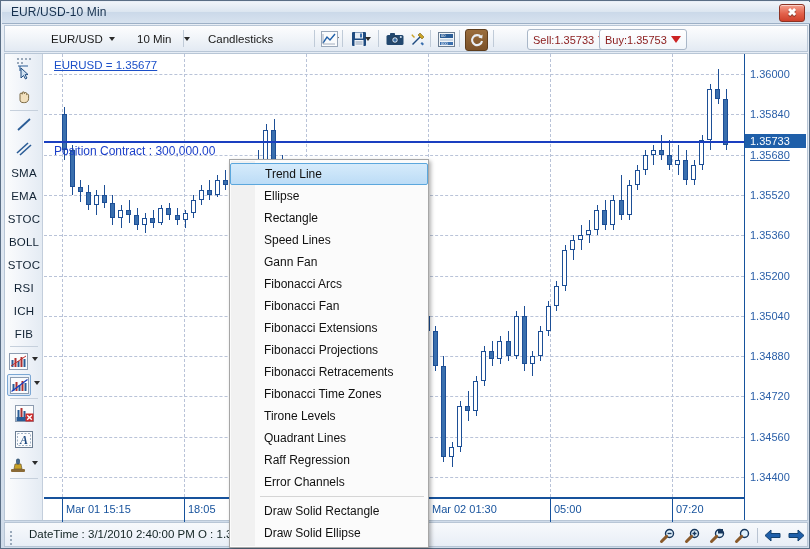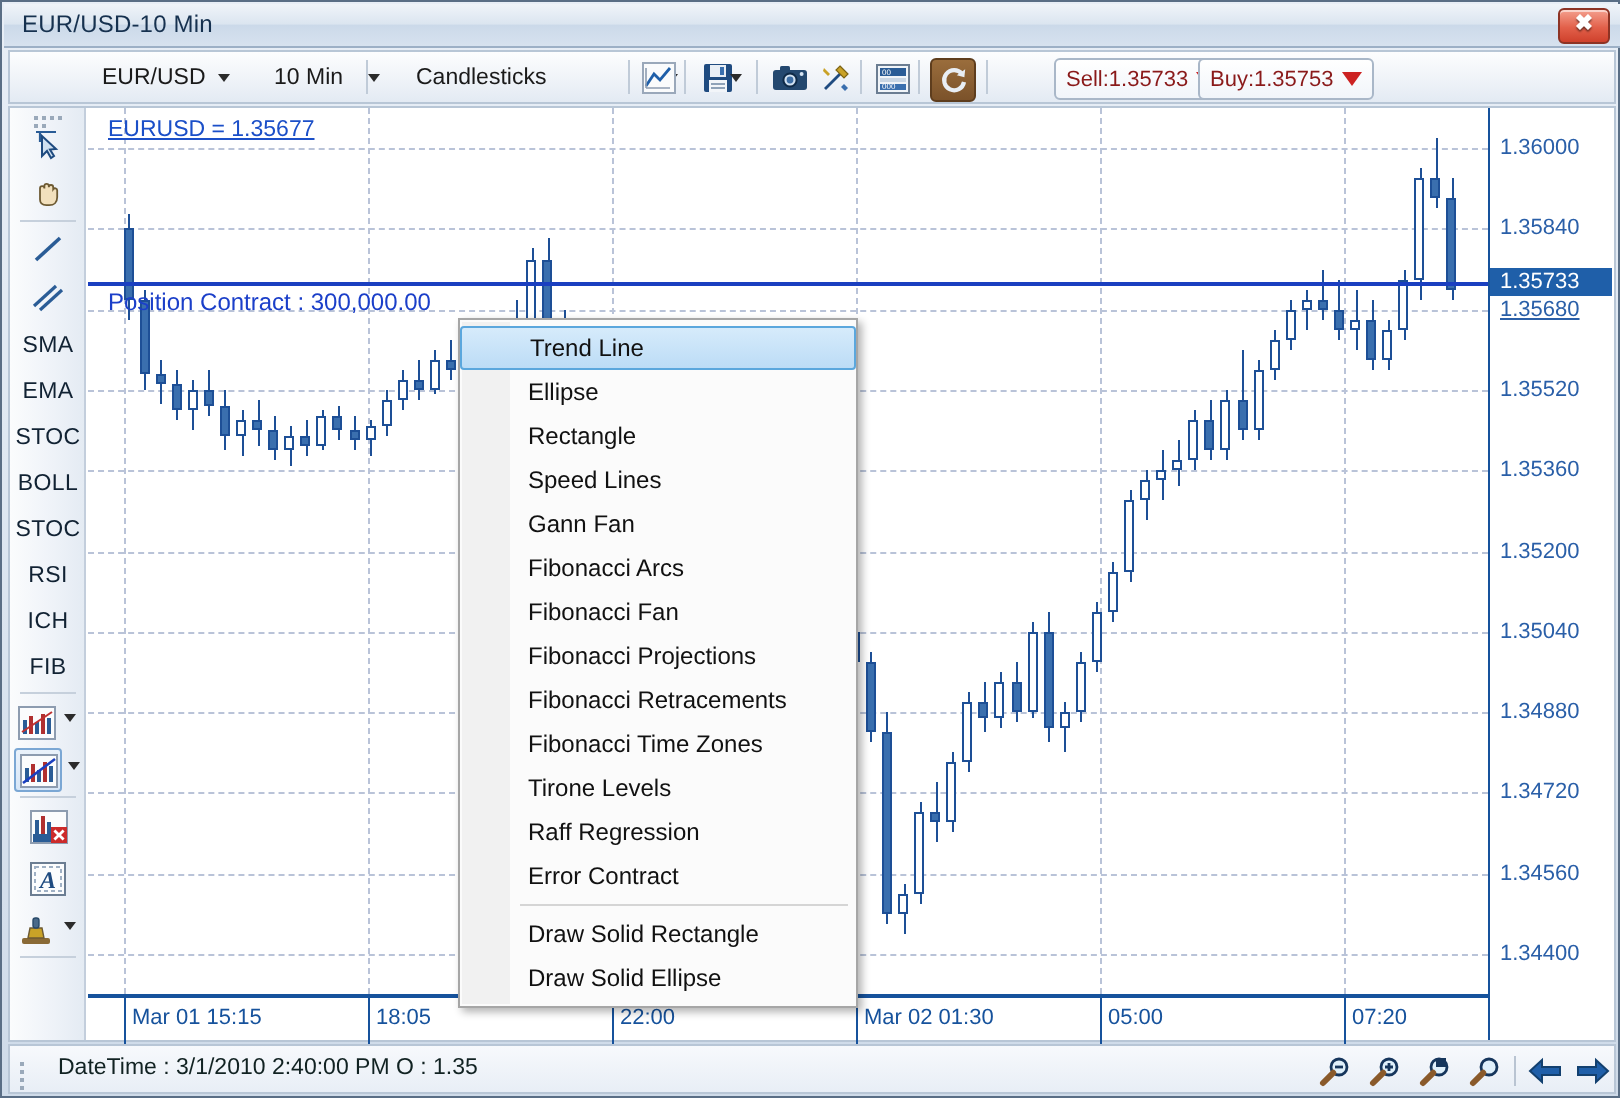--- a/index.html
+++ b/index.html
@@ -664,25 +664,27 @@
 
 
     <div class="menu" id="sub-menu" style="left:228px;top:158px;width:200px;padding:3px 0;">
         <div class="menu-item sel">Trend Line</div>
         <div class="menu-item">Ellipse</div>
         <div class="menu-item">Rectangle</div>
         <div class="menu-item">Speed Lines</div>
         <div class="menu-item">Gann Fan</div>
         <div class="menu-item">Fibonacci Arcs</div>
         <div class="menu-item">Fibonacci Fan</div>
+        <div class="menu-item">Fibonacci Extensions</div>
         <div class="menu-item">Fibonacci Projections</div>
         <div class="menu-item">Fibonacci Retracements</div>
         <div class="menu-item">Fibonacci Time Zones</div>
         <div class="menu-item">Tirone Levels</div>
+        <div class="menu-item">Quadrant Lines</div>
         <div class="menu-item">Raff Regression</div>
-        <div class="menu-item">Error Contract</div>
+        <div class="menu-item">Error Channels</div>
         <div class="menu-sep"></div>
         <div class="menu-item">Draw Solid Rectangle</div>
         <div class="menu-item">Draw Solid Ellipse</div>
       </div>
 
   </div>
 </div>
 
 </body></html>

